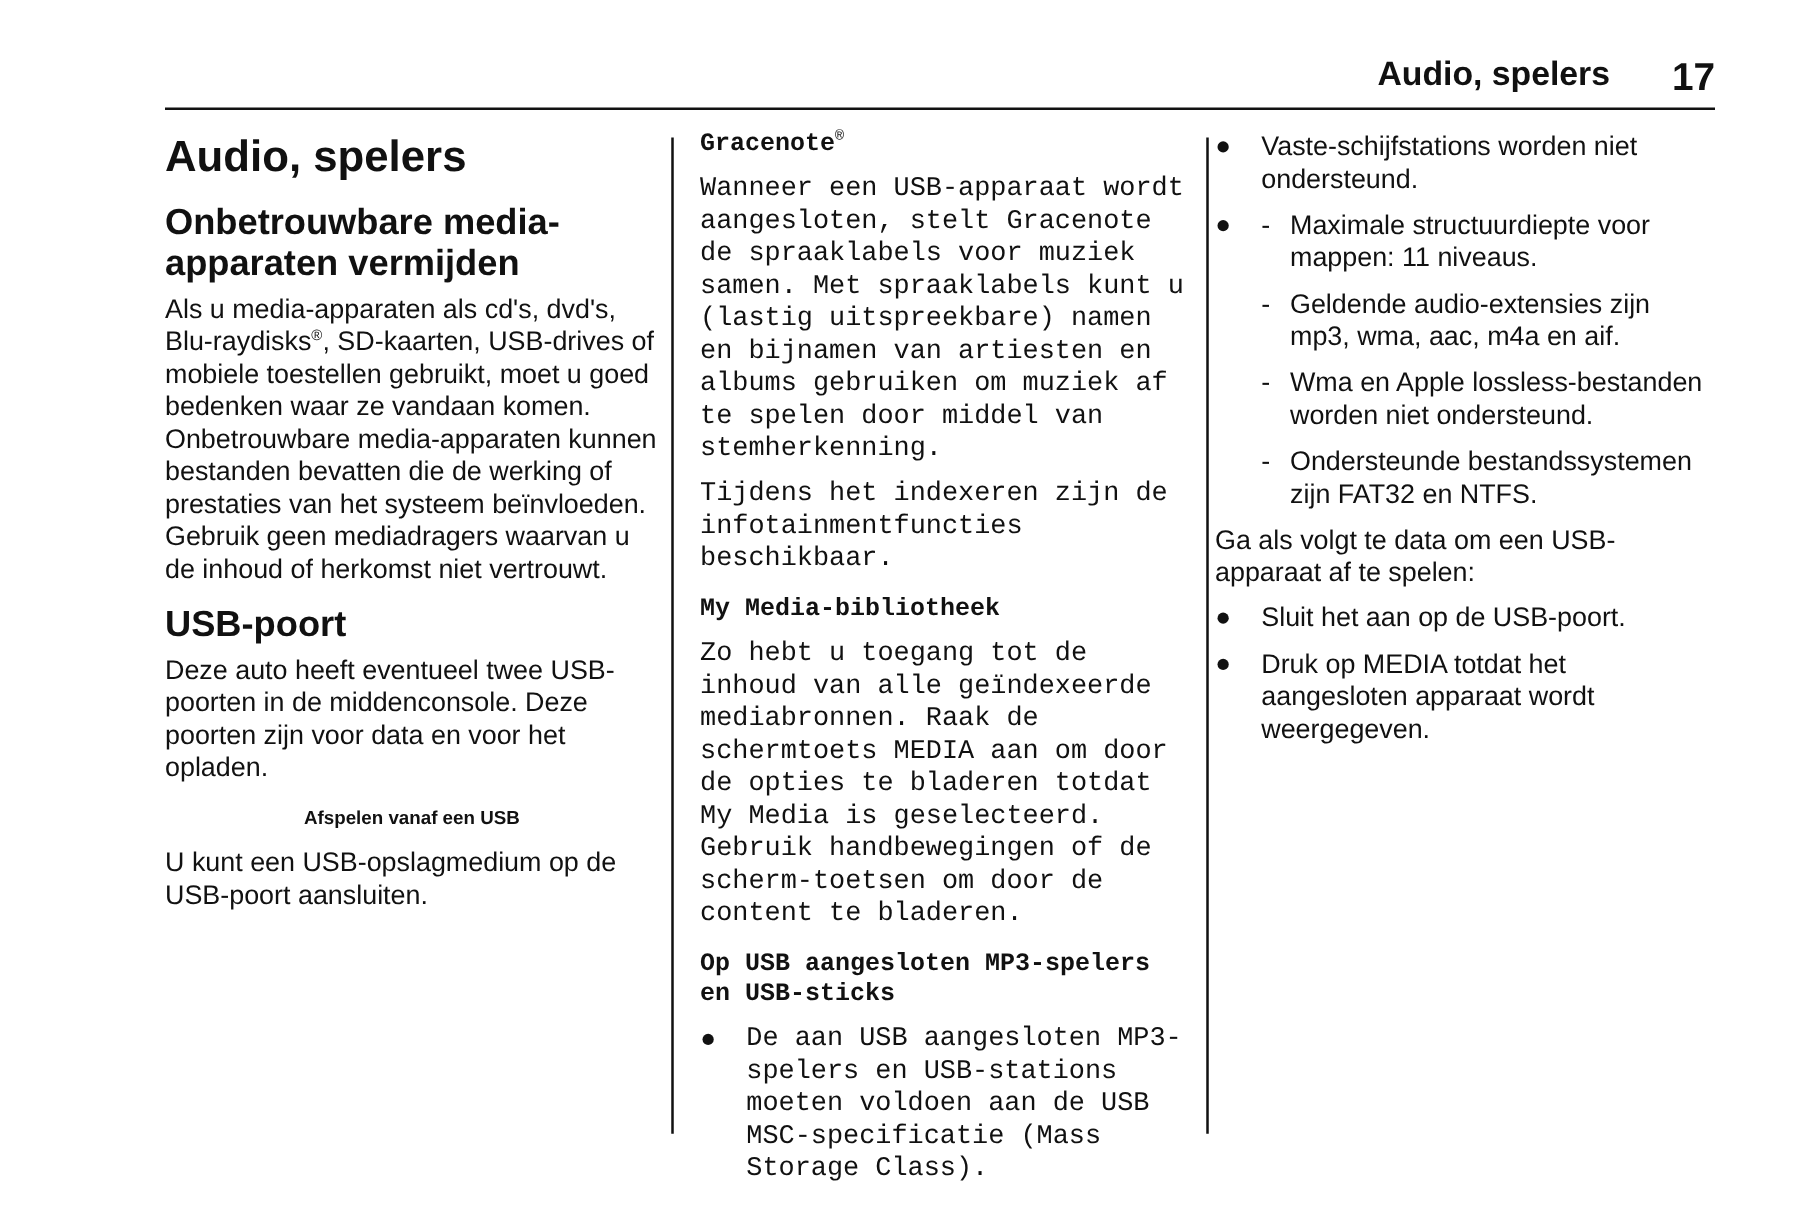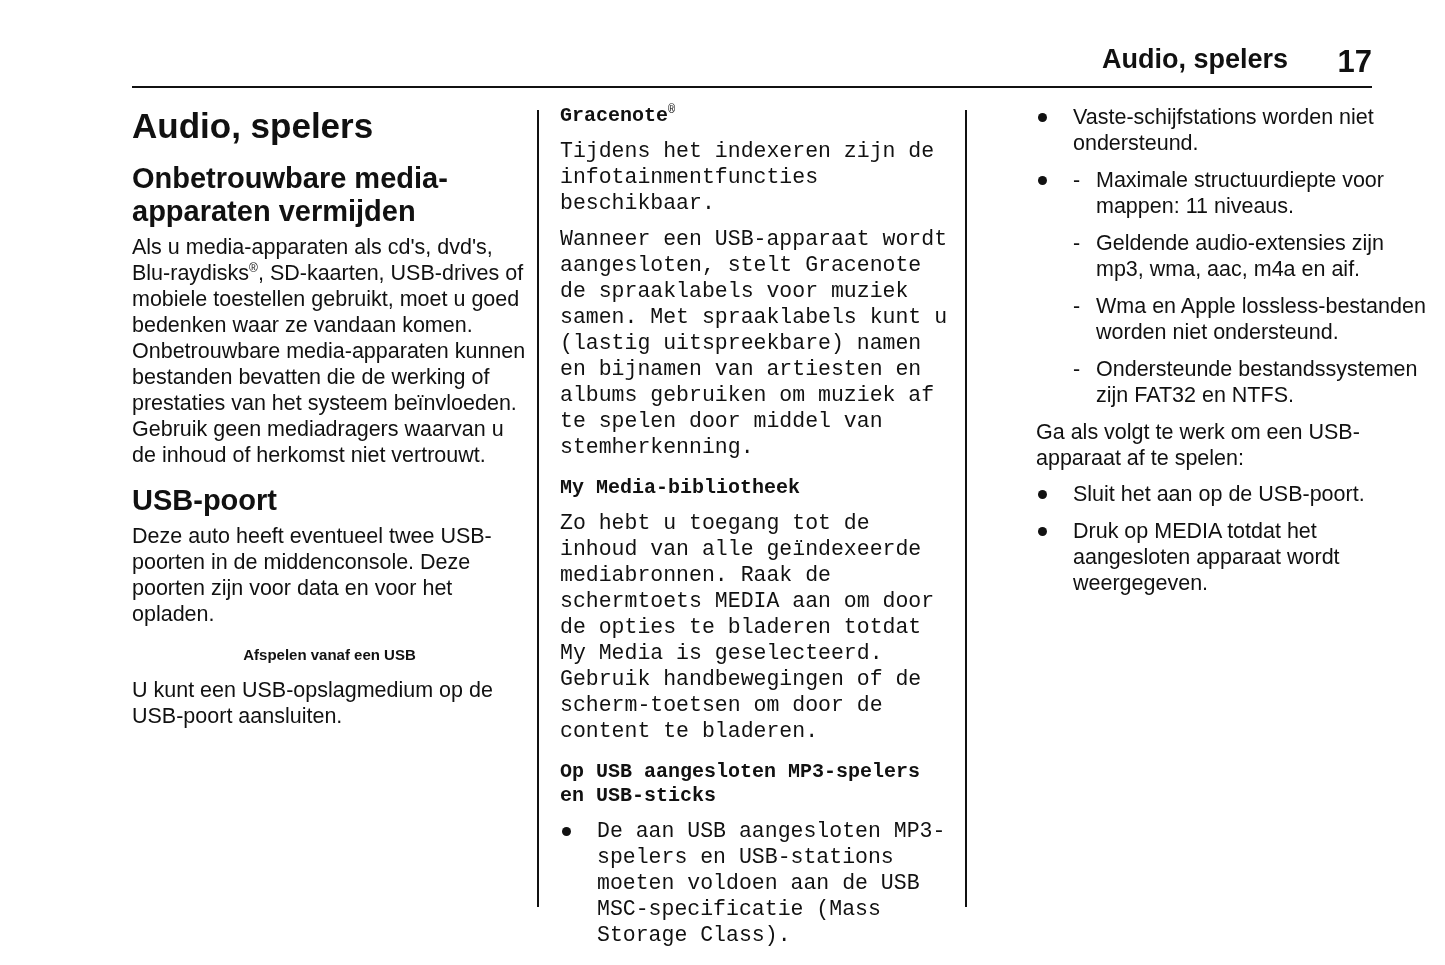--- a/index.html
+++ b/index.html
@@ -6,21 +6,21 @@
   body { width:1445px; height:965px; position:relative; overflow:hidden;
          font-family:"Liberation Sans", sans-serif; color:#111111; }
   .running-head { position:absolute; top:44px; left:132px; width:1240px; height:42px; }
   .rh-title { position:absolute; right:84px; top:0; font-weight:bold; font-size:27px; }
   .rh-page { position:absolute; right:0; top:0; font-weight:bold; font-size:31px; }
   .head-rule { position:absolute; left:132px; top:86px; width:1240px; height:2px; background:#111; }
   .col-rule { position:absolute; top:110px; width:2px; height:797px; background:#111; }
   .col { position:absolute; top:104px; font-size:21.5px; line-height:26px; }
   .col1 { left:132px; width:395px; }
   .col2 { left:560px; width:395px;font-family:Liberation Mono, monospace; }
-  .col3 { left:1036px; width:390px; }
+  .col3 { left:972px; width:390px; }
   h1 { font-size:35px; font-weight:bold; margin:0 0 14px 0; line-height:44px; }
   h2 { font-size:29px; font-weight:bold; margin:0 0 6px 0; line-height:33px; }
   h3 { font-size:15px; font-weight:bold; margin:0 0 8px 0; line-height:28px;text-align:center; }
   h4 { font-size:20px; font-weight:bold; margin:0 0 10px 0; line-height:24px; }
   p { margin:0 0 10px 0; }
   .sec-usb { margin-top:16px; }
   sup { font-size:12px; line-height:0; }
   .bullet { position:relative; padding-left:37px; margin:0 0 11px 0; }
   .bullet .dot { position:absolute; left:2px; top:9px; width:9px; height:9px; border-radius:50%; background:#111; }
   .dash { position:relative; padding-left:60px; margin:0 0 11px 0; }
@@ -42,22 +42,22 @@
   <h2 style="width:380px;">Onbetrouwbare media-apparaten vermijden</h2>
   <p><span>Als u media-apparaten als cd's, dvd's, Blu-raydisks</span><sup>®</sup><span>, SD-kaarten, USB-drives of mobiele toestellen gebruikt, moet u goed bedenken waar ze vandaan komen. Onbetrouwbare media-apparaten kunnen bestanden bevatten die de werking of prestaties van het systeem beïnvloeden. Gebruik geen mediadragers waarvan u de inhoud of herkomst niet vertrouwt.</span></p>
   <h2 class="sec-usb">USB-poort</h2>
   <p>Deze auto heeft eventueel twee USB-poorten in de middenconsole. Deze poorten zijn voor data en voor het opladen.</p>
   <h3 style="margin-top:14px;">Afspelen vanaf een USB</h3>
   <p>U kunt een USB-opslagmedium op de USB-poort aansluiten.</p>
 </div>
 
 <div class="col col2">
   <h4><span>Gracenote</span><sup style="font-weight:normal;">®</sup></h4>
+  <p>Wanneer een USB-apparaat wordt aangesloten, stelt Gracenote de spraaklabels voor muziek samen. Met spraaklabels kunt u (lastig uitspreekbare) namen en bijnamen van artiesten en albums gebruiken om muziek af te spelen door middel van stemherkenning.</p>
   <p>Tijdens het indexeren zijn de infotainmentfuncties beschikbaar.</p>
-  <p>Wanneer een USB-apparaat wordt aangesloten, stelt Gracenote de spraaklabels voor muziek samen. Met spraaklabels kunt u (lastig uitspreekbare) namen en bijnamen van artiesten en albums gebruiken om muziek af te spelen door middel van stemherkenning.</p>
   <h4 style="margin-top:16px;">My Media-bibliotheek</h4>
   <p>Zo hebt u toegang tot de inhoud van alle geïndexeerde mediabronnen. Raak de schermtoets MEDIA aan om door de opties te bladeren totdat My Media is geselecteerd. Gebruik handbewegingen of de scherm-toetsen om door de content te bladeren.</p>
   <h4 style="margin-top:16px;">Op USB aangesloten MP3-spelers en USB-sticks</h4>
   <div class="bullet">
     <span class="dot"></span>
     <span>De aan USB aangesloten MP3-spelers en USB-stations moeten voldoen aan de USB MSC-specificatie (Mass Storage Class).</span>
   </div>
 </div>
 
 <div class="col col3">
@@ -77,21 +77,21 @@
     <span>Geldende audio-extensies zijn mp3, wma, aac, m4a en aif.</span>
   </div>
   <div class="dash">
     <span class="mark">-</span>
     <span>Wma en Apple lossless-bestanden worden niet ondersteund.</span>
   </div>
   <div class="dash">
     <span class="mark">-</span>
     <span>Ondersteunde bestandssystemen zijn FAT32 en NTFS.</span>
   </div>
-  <p>Ga als volgt te werk om een USB-apparaat af te spelen:</p>
+  <p>Ga als volgt te data om een USB-apparaat af te spelen:</p>
   <div class="bullet">
     <span class="dot"></span>
     <span>Sluit het aan op de USB-poort.</span>
   </div>
   <div class="bullet">
     <span class="dot"></span>
     <span>Druk op MEDIA totdat het aangesloten apparaat wordt weergegeven.</span>
   </div>
 </div>
 

